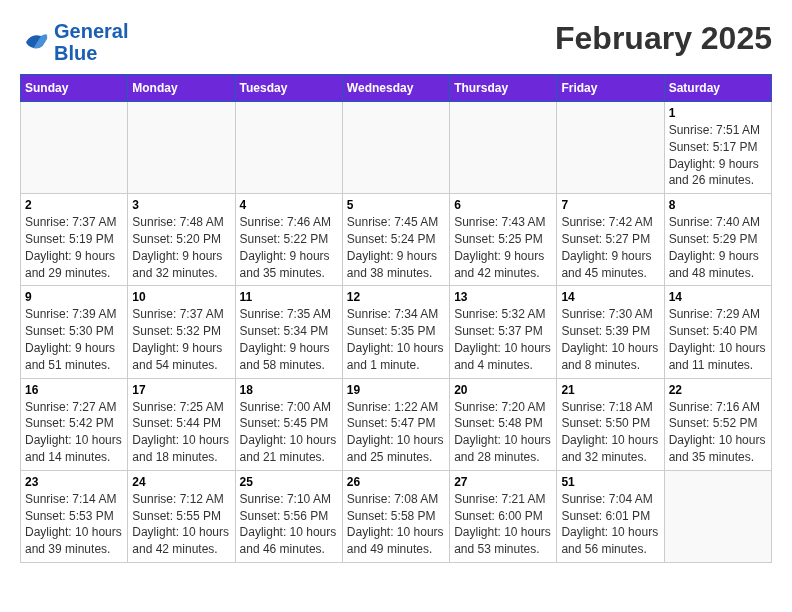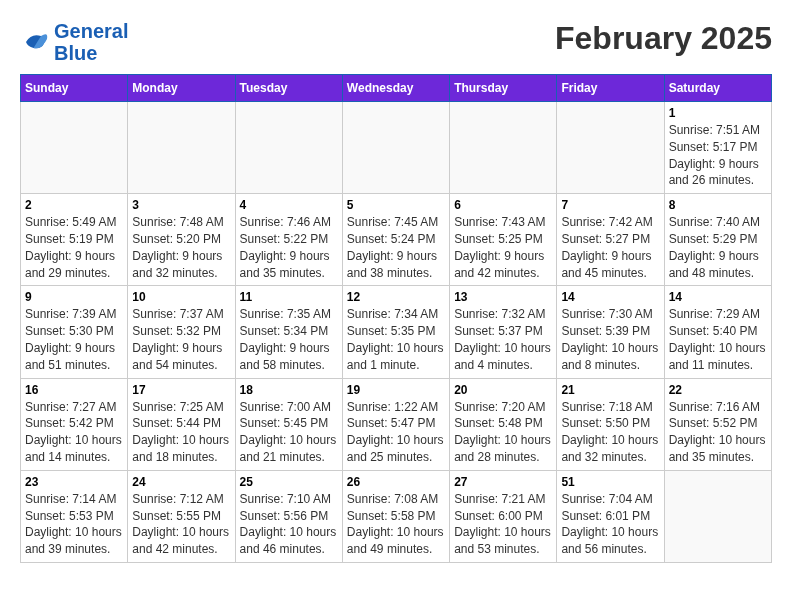--- a/index.html
+++ b/index.html
@@ -122,21 +122,21 @@
         <td>
           <div class="day-num">1</div>
           <div class="day-info">Sunrise: 7:51 AM
 Sunset: 5:17 PM
 Daylight: 9 hours and 26 minutes.</div>
         </td>
       </tr>
       <tr>
         <td>
           <div class="day-num">2</div>
-          <div class="day-info">Sunrise: 5:49 AM
+          <div class="day-info">Sunrise: 7:37 AM
 Sunset: 5:19 PM
 Daylight: 9 hours and 29 minutes.</div>
         </td>
         <td>
           <div class="day-num">3</div>
           <div class="day-info">Sunrise: 7:48 AM
 Sunset: 5:20 PM
 Daylight: 9 hours and 32 minutes.</div>
         </td>
         <td>
@@ -190,21 +190,21 @@
 Daylight: 9 hours and 58 minutes.</div>
         </td>
         <td>
           <div class="day-num">12</div>
           <div class="day-info">Sunrise: 7:34 AM
 Sunset: 5:35 PM
 Daylight: 10 hours and 1 minute.</div>
         </td>
         <td>
           <div class="day-num">13</div>
-          <div class="day-info">Sunrise: 7:32 AM
+          <div class="day-info">Sunrise: 5:32 AM
 Sunset: 5:37 PM
 Daylight: 10 hours and 4 minutes.</div>
         </td>
         <td>
           <div class="day-num">14</div>
           <div class="day-info">Sunrise: 7:30 AM
 Sunset: 5:39 PM
 Daylight: 10 hours and 8 minutes.</div>
         </td>
         <td>

